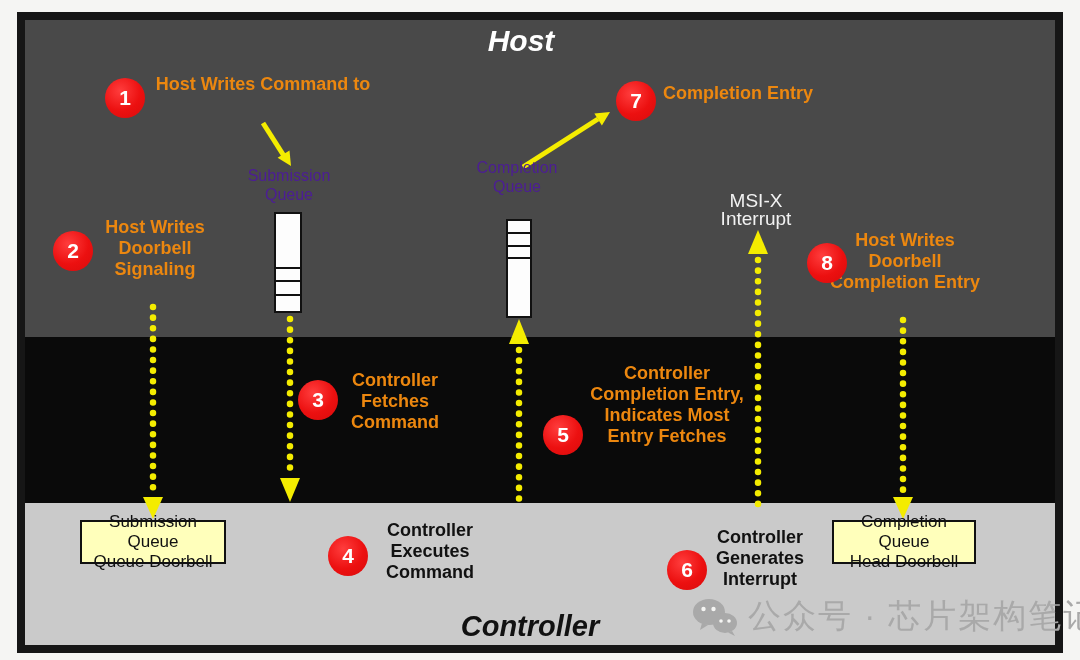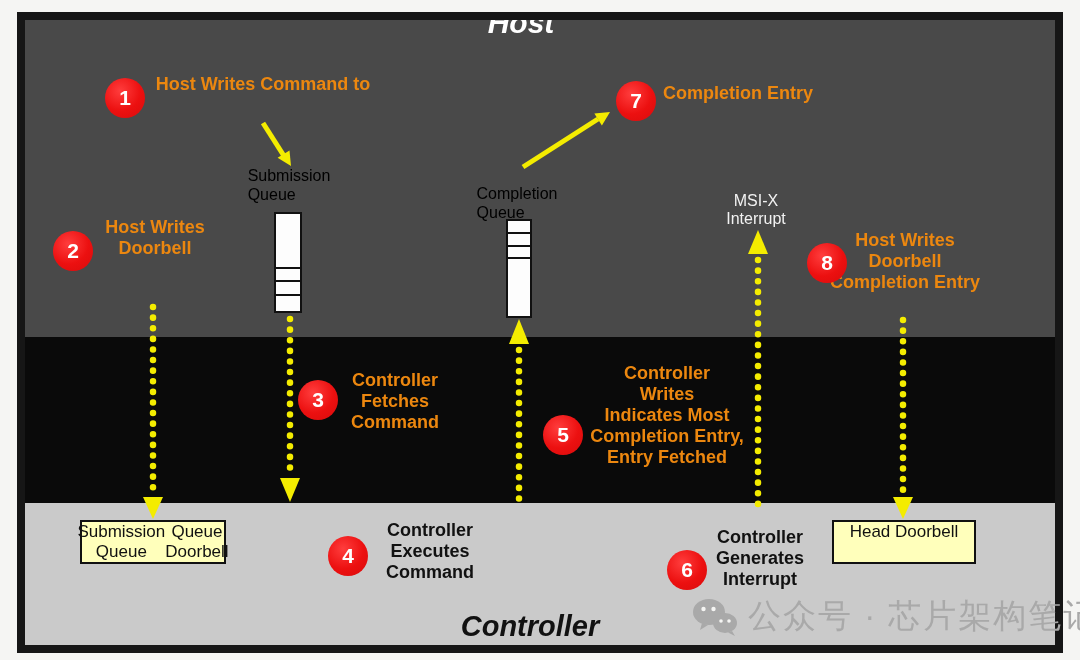--- a/index.html
+++ b/index.html
@@ -19,21 +19,21 @@
   }
   .region{left:25px;width:1030px;z-index:0;}
   .region-host{top:20px;height:317px;background:#494949;}
   .region-middle{top:337px;height:166px;background:#0a0a0a;}
   .region-controller{top:503px;height:142px;background:#cacaca;}
   
   .zone-title{
     font-weight:bold;font-style:italic;text-align:center;
     transform:translateX(-50%);white-space:nowrap;z-index:3;
   }
-  .host-title{left:521px;top:6px;font-size:30px;color:#ffffff;}
+  .host-title{left:521px;top:24px;font-size:30px;color:#ffffff;}
   .controller-title{left:530px;top:610px;font-size:29px;color:#111111;}
   
   .circle{
     width:40px;height:40px;border-radius:50%;
     background:radial-gradient(circle at 38% 32%, #ff3d3d 0%, #ec1010 55%, #d90b0b 100%);
     color:#ffffff;font-weight:bold;font-size:21px;
     display:flex;align-items:center;justify-content:center;
     z-index:4;
   }
   
@@ -44,32 +44,32 @@
   .orange{color:#ec870f;}
   .dark{color:#111111;}
   
   .queue{
     border:2px solid #111111;background:#fdfdfd;
     display:flex;flex-direction:column;z-index:3;box-sizing:border-box;
   }
   .queue .cell{border-bottom:2px solid #111111;background:#fdfdfd;}
   .queue .cell:last-child{border-bottom:none;}
   .queue-label{
-    color:#000000;font-size:16px;line-height:19px;
+    color:#4c1d95;font-size:16px;line-height:19px;text-align:center;
     transform:translateX(-50%);white-space:nowrap;z-index:3;
   }
   .msix-label{
-    color:#f2f2f2;font-size:16px;line-height:18px;text-align:center;
+    color:#f2f2f2;font-size:19px;line-height:18px;text-align:center;
     transform:translateX(-50%);white-space:nowrap;z-index:3;
   }
   
   .doorbell{
     background:#ffffbb;border:2px solid #111111;box-sizing:border-box;
     color:#111111;font-size:17px;line-height:20px;text-align:center;
-    display:flex;flex-direction:row;justify-content:center;
+    display:flex;flex-direction:column;justify-content:center;
     z-index:3;
   }
   
   svg.arrow-layer{left:0;top:0;z-index:2;pointer-events:none;}
   .dots{stroke:#f4ec00;stroke-width:6.5;stroke-dasharray:0.1 10.5;stroke-linecap:round;fill:none;}
   .solid-arrow{stroke:#f4ec00;stroke-width:5;fill:none;}
   .head{fill:#f4ec00;stroke:none;}
   
   .watermark{
     left:692px;top:594px;display:flex;align-items:center;gap:10px;
@@ -153,57 +153,57 @@
 <div class="abs circle" style="left:807px;top:243px">
     <span>8</span>
   </div>
 
 <div class="abs step-text orange" style="left:263px;top:74px">
   <div>Host Writes Command to</div>
 </div>
 <div class="abs step-text orange" style="left:155px;top:217px">
   <div>Host Writes</div>
   <div>Doorbell</div>
+  <div>Signaling</div>
 </div>
 <div class="abs step-text orange" style="left:395px;top:370px">
   <div>Controller</div>
   <div>Fetches</div>
   <div>Command</div>
 </div>
 <div class="abs step-text dark" style="left:430px;top:520px">
   <div>Controller</div>
   <div>Executes</div>
   <div>Command</div>
 </div>
 <div class="abs step-text orange" style="left:667px;top:363px">
   <div>Controller</div>
-  <div>Writes</div>
+  <div>Completion Entry,</div>
   <div>Indicates Most</div>
-  <div>Completion Entry,</div>
-  <div>Entry Fetched</div>
+  <div>Entry Fetches</div>
 </div>
 <div class="abs step-text dark" style="left:760px;top:527px">
   <div>Controller</div>
   <div>Generates</div>
   <div>Interrupt</div>
 </div>
 <div class="abs step-text orange" style="left:738px;top:83px">
   <div>Completion Entry</div>
 </div>
 <div class="abs step-text orange" style="left:905px;top:230px">
   <div>Host Writes</div>
   <div>Doorbell</div>
   <div>Completion Entry</div>
 </div>
 
 <div class="abs queue-label" style="left:289px;top:166px">
   <div>Submission</div>
   <div>Queue</div>
 </div>
-<div class="abs queue-label" style="left:517px;top:184px">
+<div class="abs queue-label" style="left:517px;top:158px">
   <div>Completion</div>
   <div>Queue</div>
 </div>
 <div class="abs msix-label" style="left:756px;top:192px">
   <div>MSI-X</div>
   <div>Interrupt</div>
 </div>
 
 <div class="abs queue" style="left:274px;top:212px;width:28px;height:101px">
   <div class="cell" style="height:53px"></div>
@@ -216,20 +216,21 @@
   <div class="cell" style="height:11px"></div>
   <div class="cell" style="height:10px"></div>
   <div class="cell" style="flex:1"></div>
 </div>
 
 <div class="abs doorbell" style="left:80px;top:520px;width:146px;height:44px">
   <div>Submission Queue</div>
   <div>Queue Doorbell</div>
 </div>
 <div class="abs doorbell" style="left:832px;top:520px;width:144px;height:44px">
+  <div>Completion Queue</div>
   <div>Head Doorbell</div>
 </div>
 
 <div class="abs watermark">
   <svg width="46" height="40" viewBox="0 0 46 40">
     <ellipse cx="17" cy="15" rx="16" ry="13" fill="#a9a9a9"></ellipse>
     <path d="M10 26 L8 33 L16 28 Z" fill="#a9a9a9"></path>
     <circle cx="11.5" cy="12" r="2.2" fill="#f5f5f3"></circle>
     <circle cx="21.5" cy="12" r="2.2" fill="#f5f5f3"></circle>
     <ellipse cx="33" cy="26" rx="12" ry="10" fill="#a9a9a9"></ellipse>

